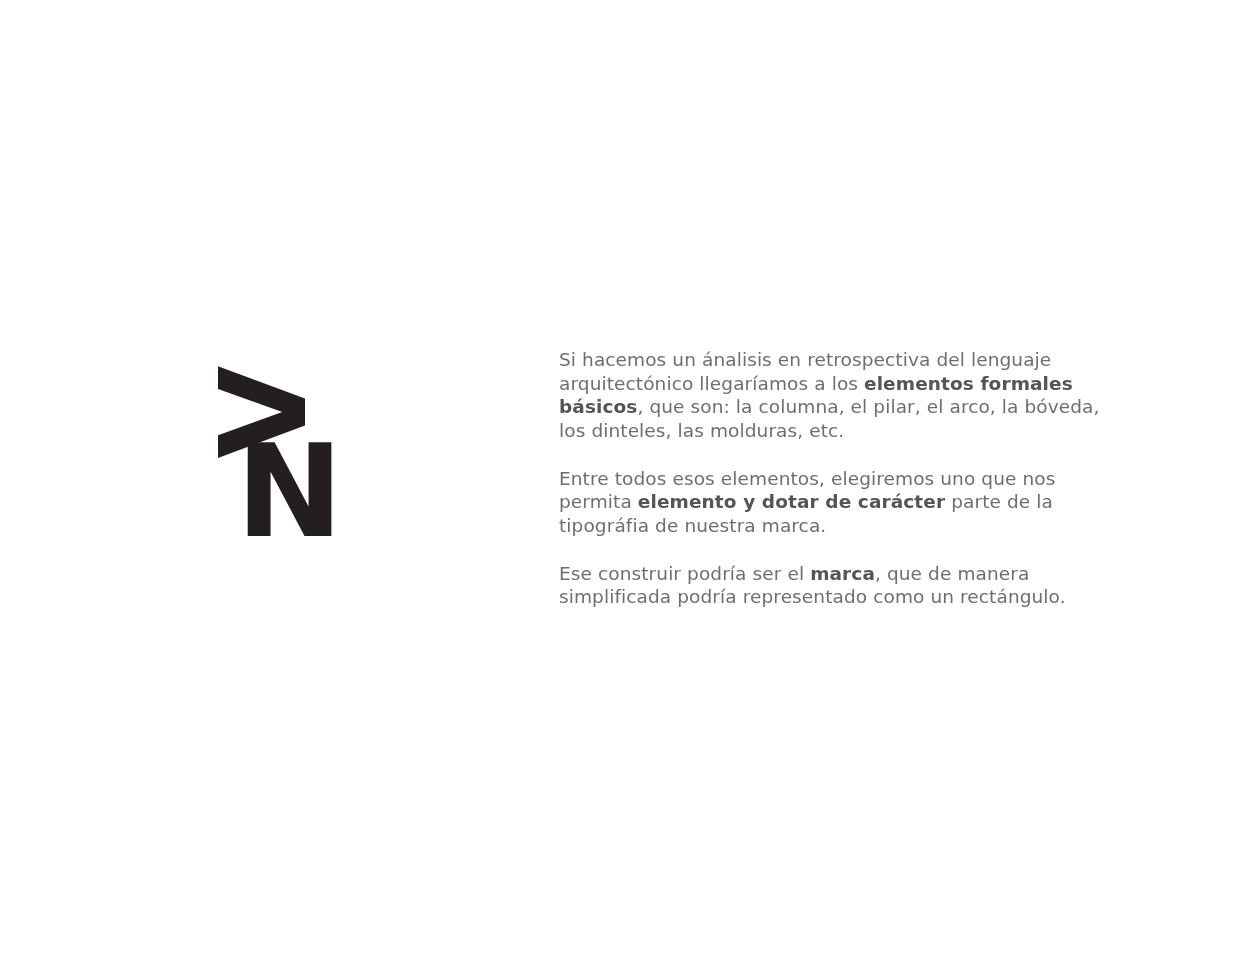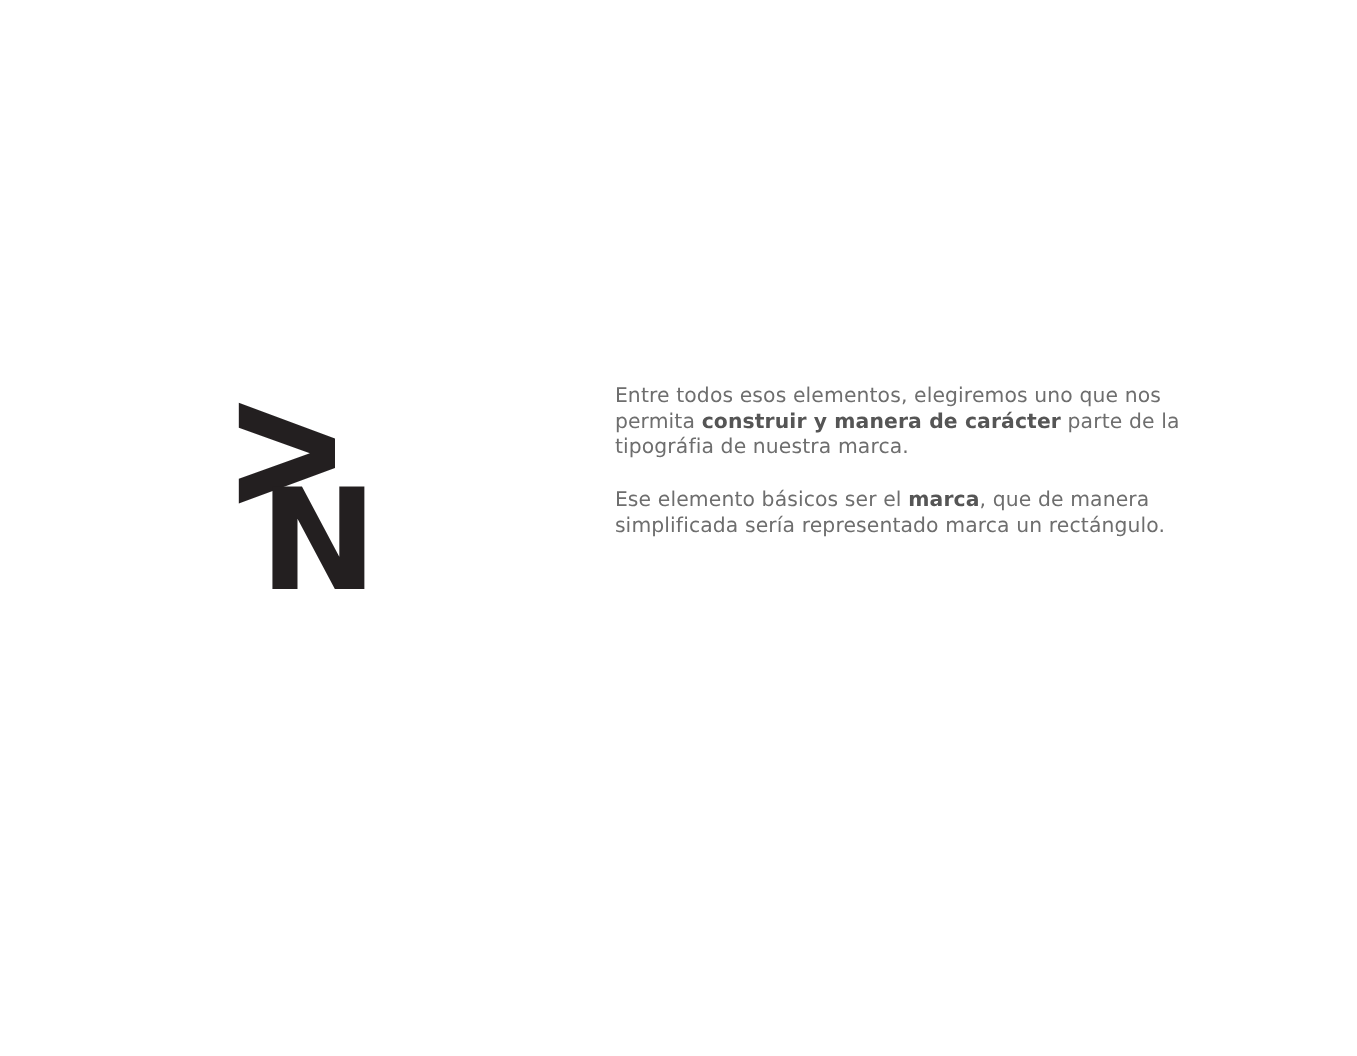--- a/index.html
+++ b/index.html
@@ -105,17 +105,18 @@
 <div class="slide">
 
   <div class="logo-mark">
     <span class="logo-glyph glyph-v">V</span>
     <span class="glyph-bar"></span>
     <span class="logo-glyph glyph-n">N</span>
     <span class="glyph-slash"></span>
   </div>
 
   <div class="text-col">
-    <p class="para"><span>Entre todos esos elementos, elegiremos uno que nos permita </span><b>construir y manera de carácter</b><span> parte de la tipográfia de nuestra marca.</span></p>
-    <p class="para"><span>Ese elemento básicos ser el </span><b>marca</b><span>, que de manera simplificada sería representado marca un rectángulo.</span></p>
+    <p class="para"><span>Si hacemos un ánalisis en retrospectiva del lenguaje arquitectónico llegaríamos a los </span><b>elementos formales básicos</b><span>, que son: la columna, el pilar, el arco, la bóveda, los dinteles, las molduras, etc.</span></p>
+    <p class="para"><span>Entre todos esos elementos, elegiremos uno que nos permita </span><b>elemento y dotar de carácter</b><span> parte de la tipográfia de nuestra marca.</span></p>
+    <p class="para"><span>Ese construir podría ser el </span><b>marca</b><span>, que de manera simplificada podría representado como un rectángulo.</span></p>
   </div>
 
 </div>
 
 </body></html>

